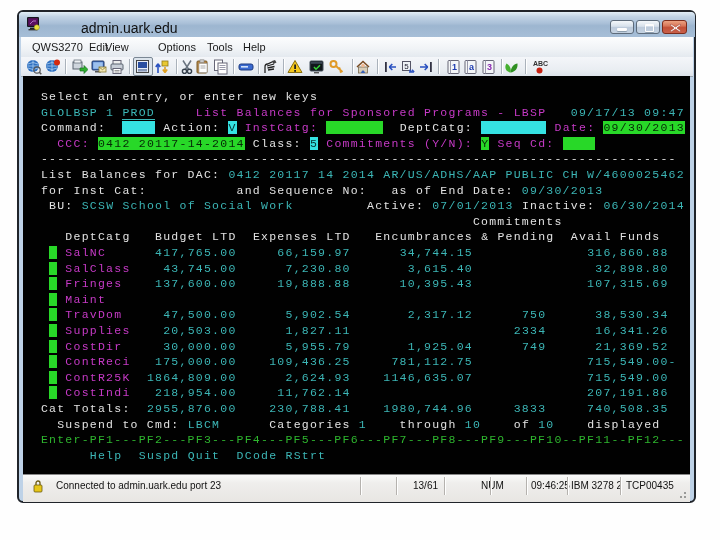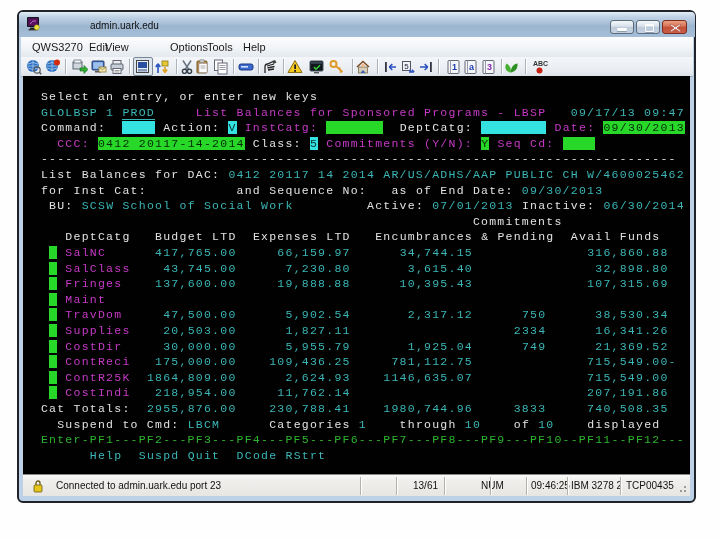--- a/index.html
+++ b/index.html
@@ -2,21 +2,21 @@
 <html><head><meta charset="utf-8"><style>
 *{margin:0;padding:0;box-sizing:border-box}
 html,body{width:720px;height:540px;background:#fefefe;overflow:hidden;
   font-family:"Liberation Sans", sans-serif;}
 #win{position:absolute;left:17px;top:10px;width:679px;height:493px;
   background:#bed2e7;border:2px solid #20242a;border-radius:6px;}
 
 #title{position:absolute;left:19px;top:12px;width:676px;height:25px;
   background:linear-gradient(#e2eef7,#c2d4e6 18%,#aac0d8 45%,#9db6d0 55%,#a6bed7);
   border-radius:4px 4px 0 0;}
-#title .txt{position:absolute;left:23px;top:8px;font-size:10px;color:#101010;margin-left:48px;}
+#title .txt{position:absolute;left:14px;top:8px;font-size:14px;color:#101010;margin-left:48px;}
 #ticon{position:absolute;left:26px;top:16px;width:15px;height:15px;}
 
 .capbtn{position:absolute;top:19.5px;height:14px;border:1px solid #5d6b7a;border-radius:3px;
   background:linear-gradient(#f3f7fa,#d7e1eb 45%,#bccadb 50%,#c5d3e2);}
 #btnmin{left:610px;width:24px}
 #btnmax{left:636px;width:24px}
 #btncls{left:662px;width:25px;background:linear-gradient(#eca282,#d8775a 40%,#c35037 55%,#c9604a);border-color:#7c2c1c}
 #btnmin i{position:absolute;left:6px;top:7px;width:10px;height:3.5px;background:#fdfdfd;border-radius:1px;box-shadow:0 1px 1px #8898a8}
 #btnmax i{position:absolute;left:7.5px;top:3px;width:9px;height:8px;border:1.5px solid #fdfdfd;border-top-width:2.5px;border-radius:1px;box-shadow:0 1px 1px #8898a8}
 #btncls svg{position:absolute;left:6px;top:2px}
@@ -39,21 +39,21 @@
   letter-spacing:1.25px;color:#e2e2e2;white-space:pre;}
 #scr i{font-style:normal}
 .w{color:#e2e2e2}
 .c{color:#3cb6b6}
 .m{color:#c63ac6}
 .g{color:#2eb52e}
 .u{border-bottom:1px solid #3cb6b6}
 .GF{background:#28d828;color:#062806}
 .CF{background:#35e2e2;color:#073030}
 
-#sbar{position:absolute;left:23px;top:474px;width:667px;height:22px;
+#sbar{position:absolute;left:23px;top:474px;width:667px;height:28px;
   background:linear-gradient(#fbfbfa,#efeeec 30%,#e8e6e3);
   border-top:1px solid #888;font-size:10px;color:#111;}
 #sbar .d{position:absolute;top:2px;width:1px;height:18px;background:#b5b2ae;box-shadow:1px 0 0 #fff}
 #sbar span{position:absolute;top:5px}
 #grip{position:absolute;right:3px;bottom:3px;width:10px;height:10px;
  background:
   radial-gradient(circle at 8px 8px,#9a9a98 1px,transparent 1.3px),
   radial-gradient(circle at 8px 4px,#9a9a98 1px,transparent 1.3px),
   radial-gradient(circle at 4px 8px,#9a9a98 1px,transparent 1.3px);}
 </style></head><body>
@@ -77,21 +77,21 @@
   </div>
 <div class="capbtn" id="btncls">
     <svg width="13" height="10" viewBox="0 0 13 10">
   <path d="M2 1 L6.5 4 L11 1 L12 2 L8 5 L12 8 L11 9 L6.5 6 L2 9 L1 8 L5 5 L1 2 Z" fill="#fdfdfd" stroke="#a04030" stroke-width="0.6"></path>
     </svg>
   </div>
 <div id="menu">
  <span style="left:11px">QWS3270</span>
  <span style="left:68px">Edit</span>
  <span style="left:84px">View</span>
- <span style="left:149px">Options</span>
+ <span style="left:137px">Options</span>
  <span style="left:186px">Tools</span>
  <span style="left:222px">Help</span>
 </div>
 <div id="tbar">
     <div class="press"></div>
 <svg x="0" width="16" height="16" viewBox="0 0 16 16" style="left:5px">
       <circle cx="7" cy="7" r="6" fill="#2e6fc0"></circle>
       <path d="M2 5 Q7 2 12 5 M2 9 Q7 12 12 9 M7 1 V13 M1.5 7 H12.5" stroke="#9cc4ec" stroke-width="0.9" fill="none"></path>
       <circle cx="11" cy="11" r="3.2" fill="none" stroke="#555" stroke-width="1.2"></circle>
       <line x1="13.3" y1="13.3" x2="15.3" y2="15.3" stroke="#555" stroke-width="1.6"></line>

